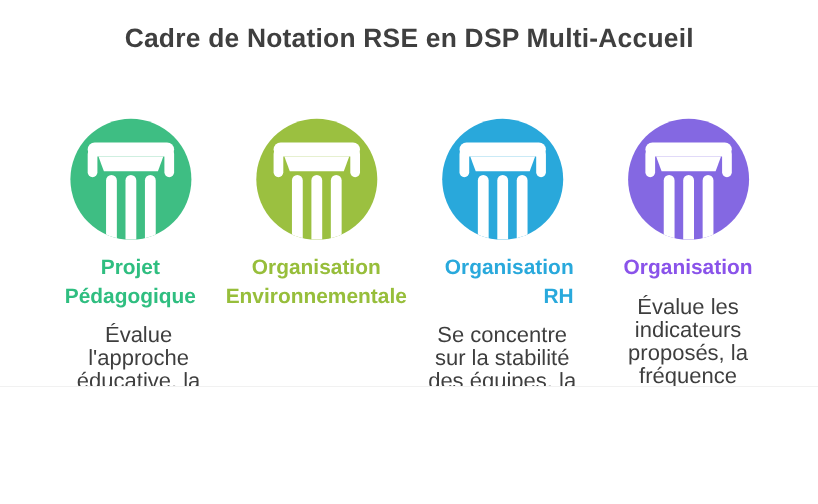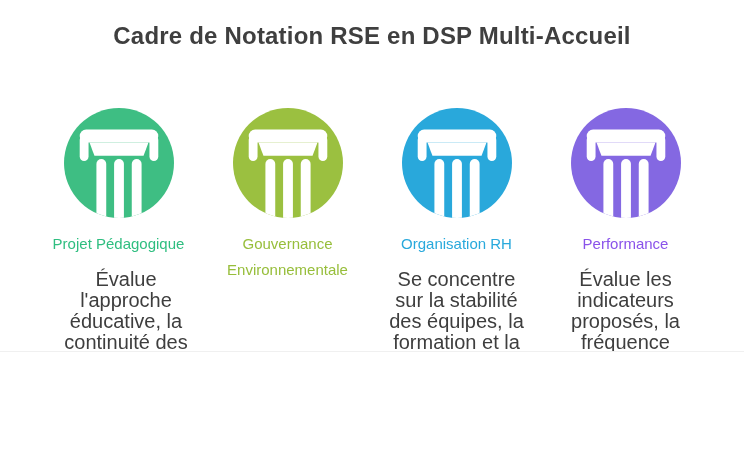--- a/index.html
+++ b/index.html
@@ -44,23 +44,23 @@
     width: 110px;
     height: 110px;
     border-radius: 50%;
     overflow: hidden;
     flex: 0 0 auto;
   }
   .circle svg { display: block; width: 110px; height: 110px; }
 
   .heading {
     margin: 13px 0 0 0;
-    font-size: 15px;
+    font-size: 19px;
     line-height: 26px;
-    font-weight: normal;
+    font-weight: bold;
   }
 
   .desc {
     margin: 12px 0 0 0;
     font-size: 20px;
     line-height: 21px;
     color: #3e3e3e;
   }
 
   
@@ -105,21 +105,21 @@
             <rect x="16" y="22" width="80" height="13" rx="6.5"></rect>
             <rect x="16" y="28" width="9" height="26" rx="4.5"></rect>
             <rect x="87" y="28" width="9" height="26" rx="4.5"></rect>
             <path d="M26 35 H86 Q83.5 42 81 48.5 H31 Q28.5 42 26 35 Z"></path>
             <rect x="33" y="52" width="10" height="70" rx="5"></rect>
             <rect x="51" y="52" width="10" height="70" rx="5"></rect>
             <rect x="69" y="52" width="10" height="70" rx="5"></rect>
           </g>
         </svg>
       </div>
-      <h2 class="heading" style="color: rgb(151, 190, 59);">Gouvernance Environnementale</h2>
+      <h2 class="heading" style="color: rgb(151, 190, 59);">Organisation Environnementale</h2>
     </section>
 
     <section class="col">
       <div class="circle" style="background: rgb(41, 168, 219);">
         <svg viewBox="0 0 112 112" aria-hidden="true">
           <g fill="#ffffff">
             <rect x="16" y="22" width="80" height="13" rx="6.5"></rect>
             <rect x="16" y="28" width="9" height="26" rx="4.5"></rect>
             <rect x="87" y="28" width="9" height="26" rx="4.5"></rect>
             <path d="M26 35 H86 Q83.5 42 81 48.5 H31 Q28.5 42 26 35 Z"></path>
@@ -140,18 +140,18 @@
             <rect x="16" y="22" width="80" height="13" rx="6.5"></rect>
             <rect x="16" y="28" width="9" height="26" rx="4.5"></rect>
             <rect x="87" y="28" width="9" height="26" rx="4.5"></rect>
             <path d="M26 35 H86 Q83.5 42 81 48.5 H31 Q28.5 42 26 35 Z"></path>
             <rect x="33" y="52" width="10" height="70" rx="5"></rect>
             <rect x="51" y="52" width="10" height="70" rx="5"></rect>
             <rect x="69" y="52" width="10" height="70" rx="5"></rect>
           </g>
         </svg>
       </div>
-      <h2 class="heading" style="color: rgb(138, 83, 234);">Performance</h2>
+      <h2 class="heading" style="color: rgb(138, 83, 234);">Organisation</h2>
       <p class="desc">Évalue les indicateurs proposés, la fréquence des points avec la collectivité et la capacité d'amélioration continue.</p>
     </section>
 
   </div>
 </div>
 
 </body></html>

